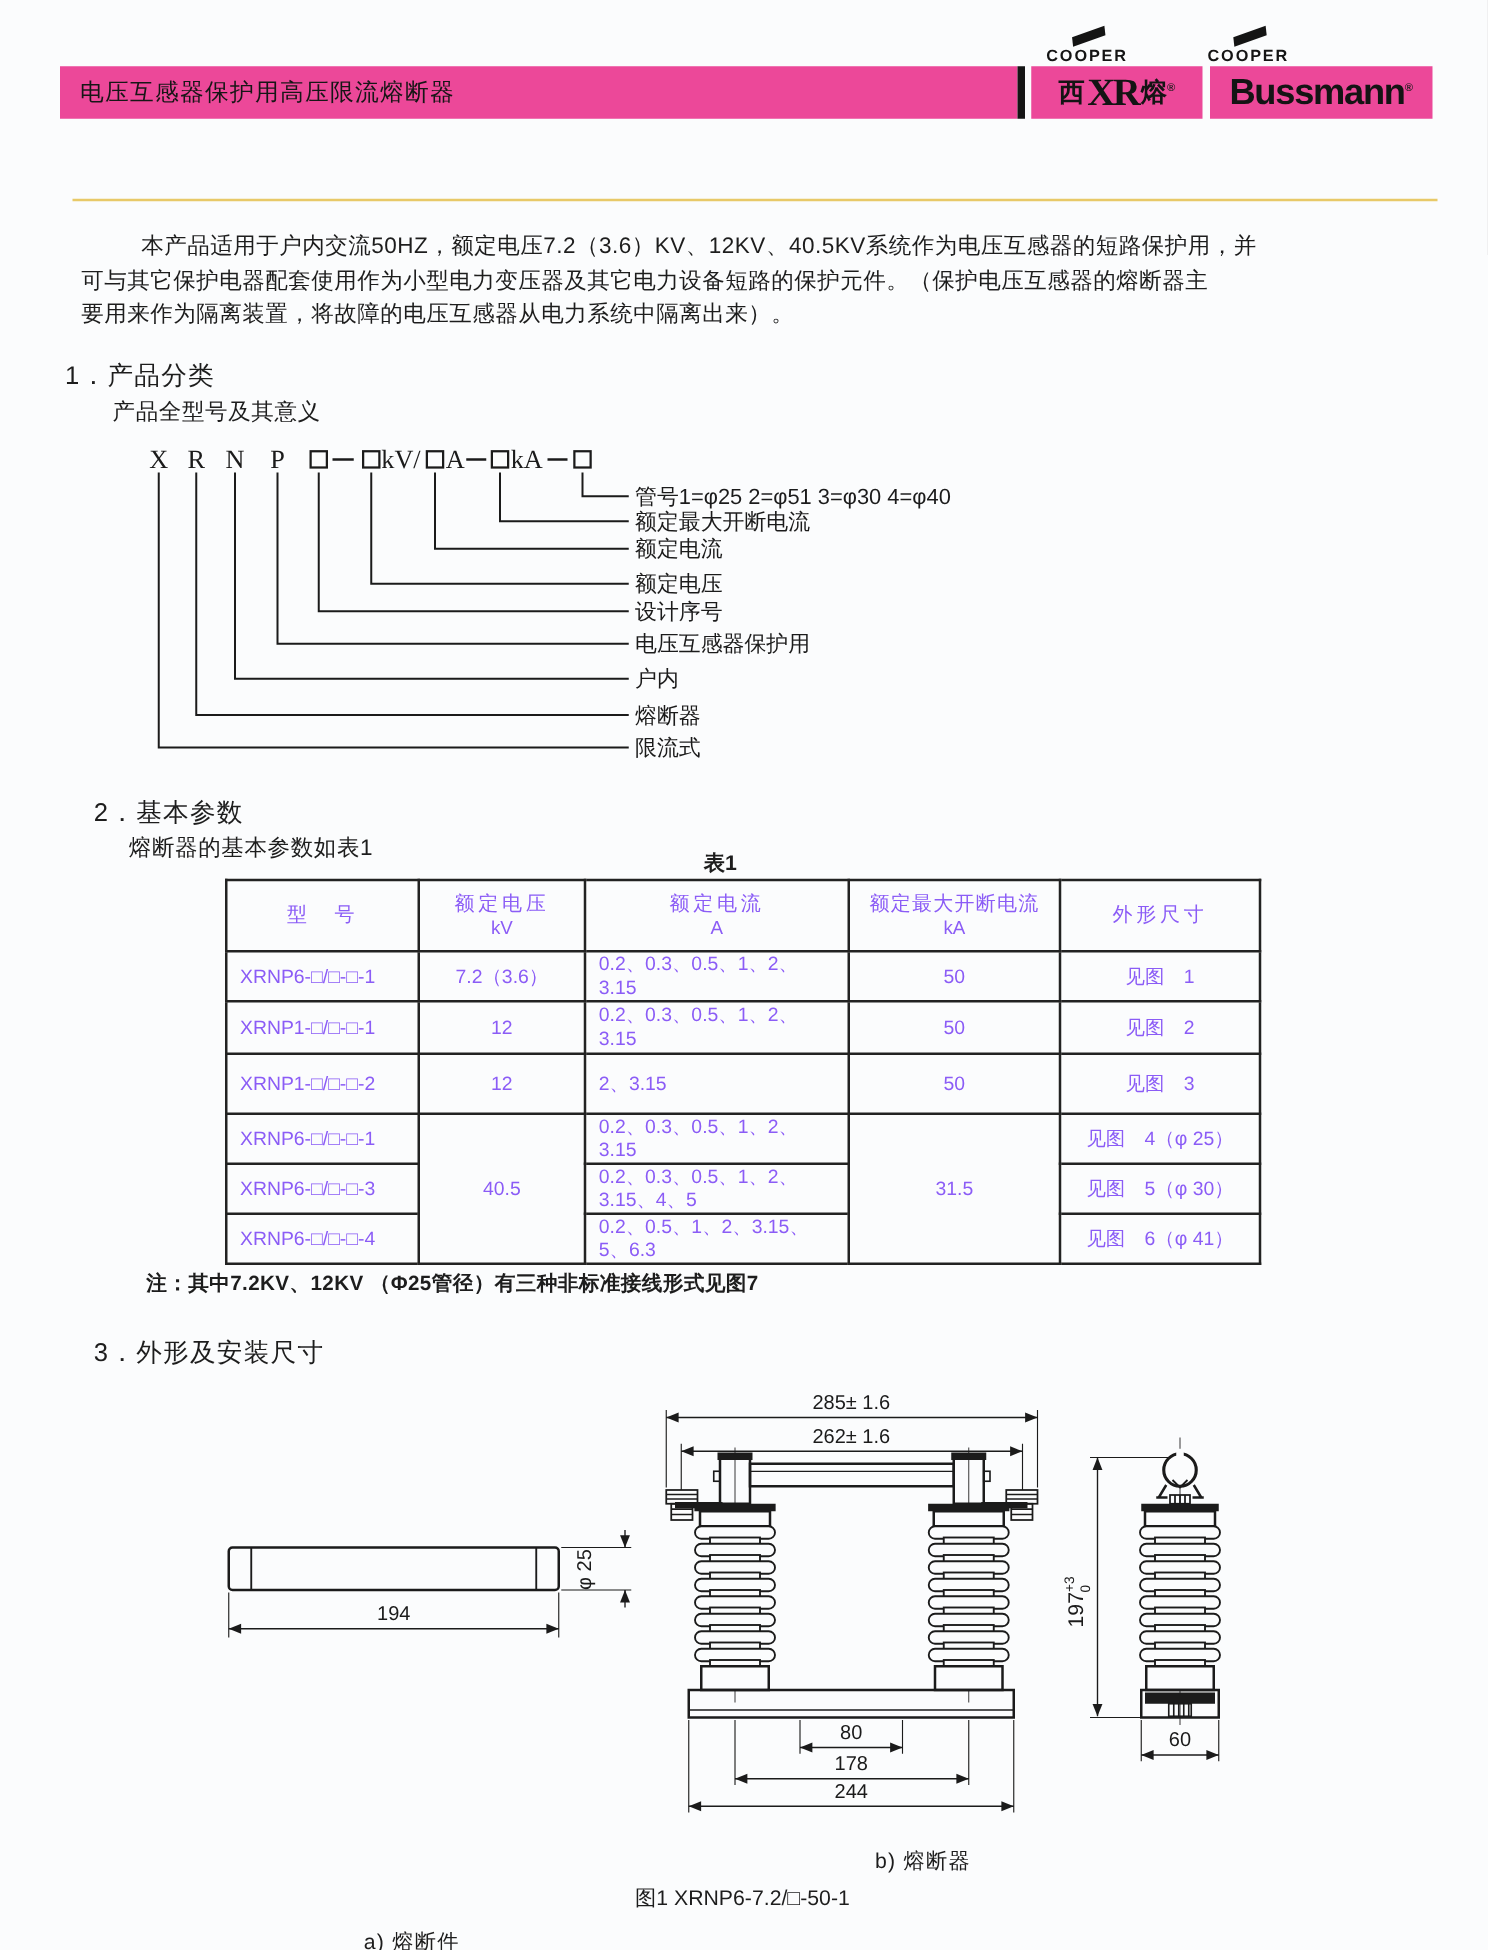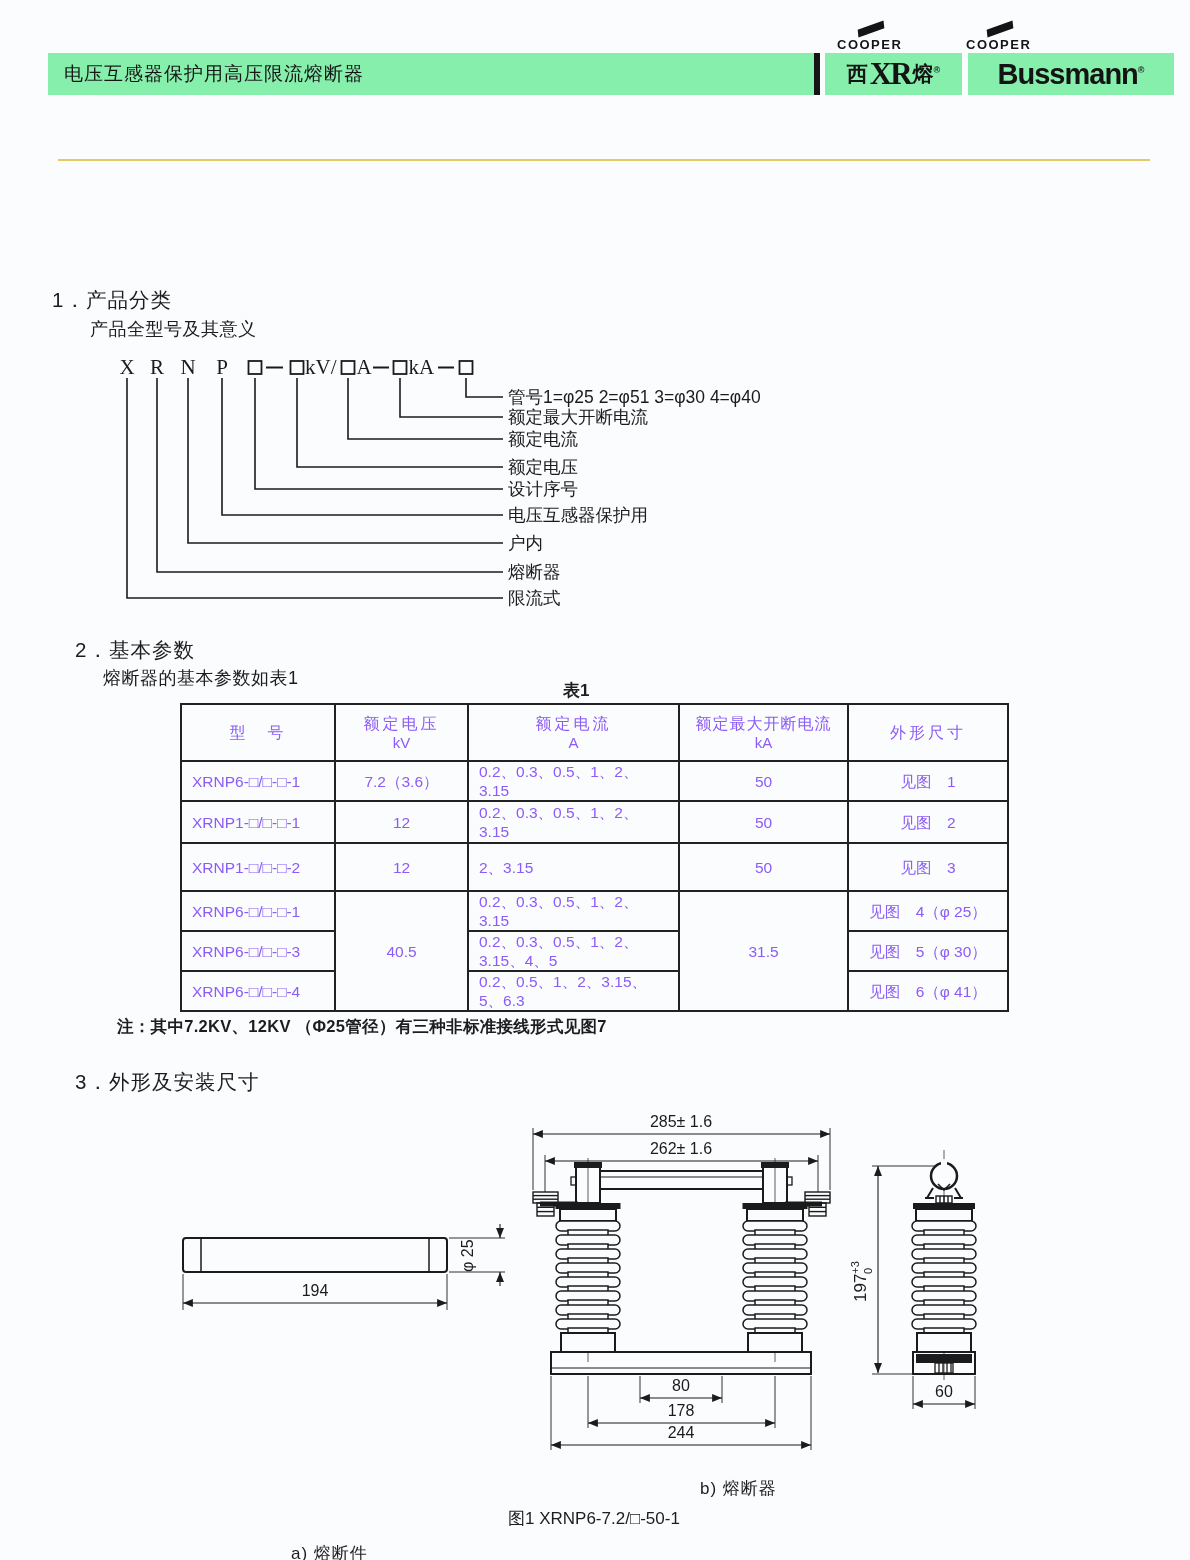--- a/index.html
+++ b/index.html
@@ -1,25 +1,25 @@
 <!DOCTYPE html>
 <html><head>
 <meta charset="utf-8">
 <style>
   html,body{margin:0;padding:0;background:#e8e8e8;}
   #page{position:relative;width:1190px;height:1560px;background:#fbfcfd;overflow:hidden;
         font-family:"Liberation Sans","DejaVu Sans",sans-serif;color:#1d1d1d;}
   .abs{position:absolute;}
   
-  .ybar{background:#86efac;}
+  .ybar{background:#ec4899;}
   .bar-main{left:48px;top:53px;width:766px;height:42px;display:flex;align-items:center;}
   .bar-title{padding-left:16px;font-size:19px;letter-spacing:1px;color:#161616;}
   .bar-divider{left:814px;top:53px;width:6px;height:42px;background:#151515;}
   .logo-block1{left:825px;top:53px;width:137px;height:42px;display:flex;align-items:center;justify-content:center;}
-  .logo-block2{left:968px;top:53px;width:206px;height:42px;display:flex;align-items:center;justify-content:center;}
+  .logo-block2{left:968px;top:53px;width:178px;height:42px;display:flex;align-items:center;justify-content:center;}
   .cooper{font-size:13px;font-weight:bold;letter-spacing:1.5px;color:#141414;}
   .cooper1{left:837px;top:37px;}
   .cooper2{left:966px;top:37px;}
   .pennant{width:26px;height:8px;background:#141414;transform:skewY(-14deg) rotate(-6deg);}
   .pennant1{left:858px;top:25px;}
   .pennant2{left:987px;top:25px;}
   .xr-xi,.xr-rong{font-size:21px;font-weight:bold;color:#141414;}
   .xr-mono{font-family:"Liberation Serif","DejaVu Serif",serif;font-weight:bold;
            font-size:31px;letter-spacing:-2px;color:#141414;margin:0 2px;}
   .reg{font-size:9px;vertical-align:top;position:relative;top:-4px;font-weight:bold;}
@@ -74,20 +74,25 @@
 
   <div class="abs pennant pennant2"></div>
   <div class="abs cooper cooper2">COOPER</div>
   <div class="abs ybar logo-block2">
     <span class="bussmann">Bussmann</span>
     <span class="reg">®</span>
   </div>
 
   <div class="abs separator"></div>
 
+  <div class="abs intro">
+    <div class="ind">本产品适用于户内交流50HZ，额定电压7.2（3.6）KV、12KV、40.5KV系统作为电压互感器的短路保护用，并</div>
+    <div>可与其它保护电器配套使用作为小型电力变压器及其它电力设备短路的保护元件。（保护电压互感器的熔断器主</div>
+    <div>要用来作为隔离装置，将故障的电压互感器从电力系统中隔离出来）。</div>
+  </div>
 
   <div class="abs h1 s1h">1．产品分类</div>
   <div class="abs sub s1s">产品全型号及其意义</div>
 
   <svg class="abs" style="left:90px;top:350px;" width="710" height="270" viewBox="90 350 710 270">
     <g stroke="#1b1b1b" stroke-width="1.6" fill="none">
       <path d="M466,378 V397 H503"></path>
       <path d="M400,378 V417 H503"></path>
       <path d="M348,378 V439 H503"></path>
       <path d="M297,378 V467 H503"></path>

